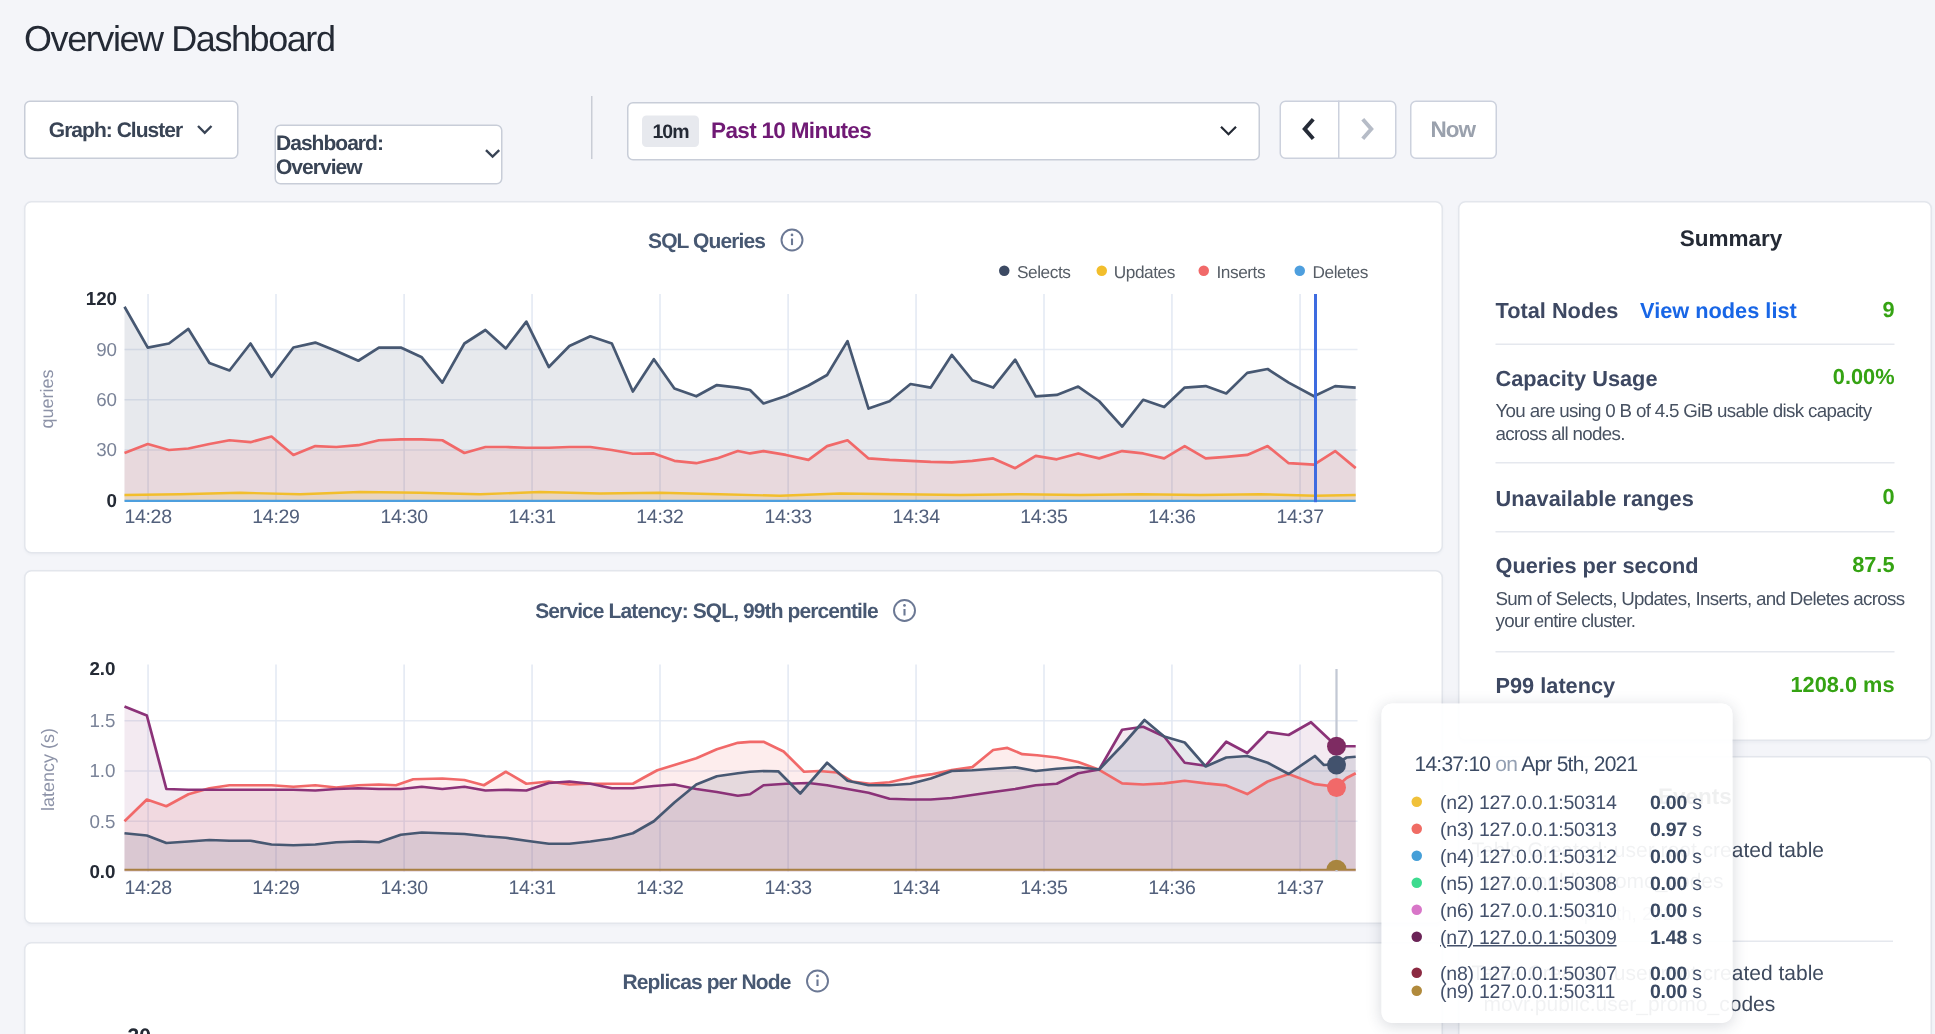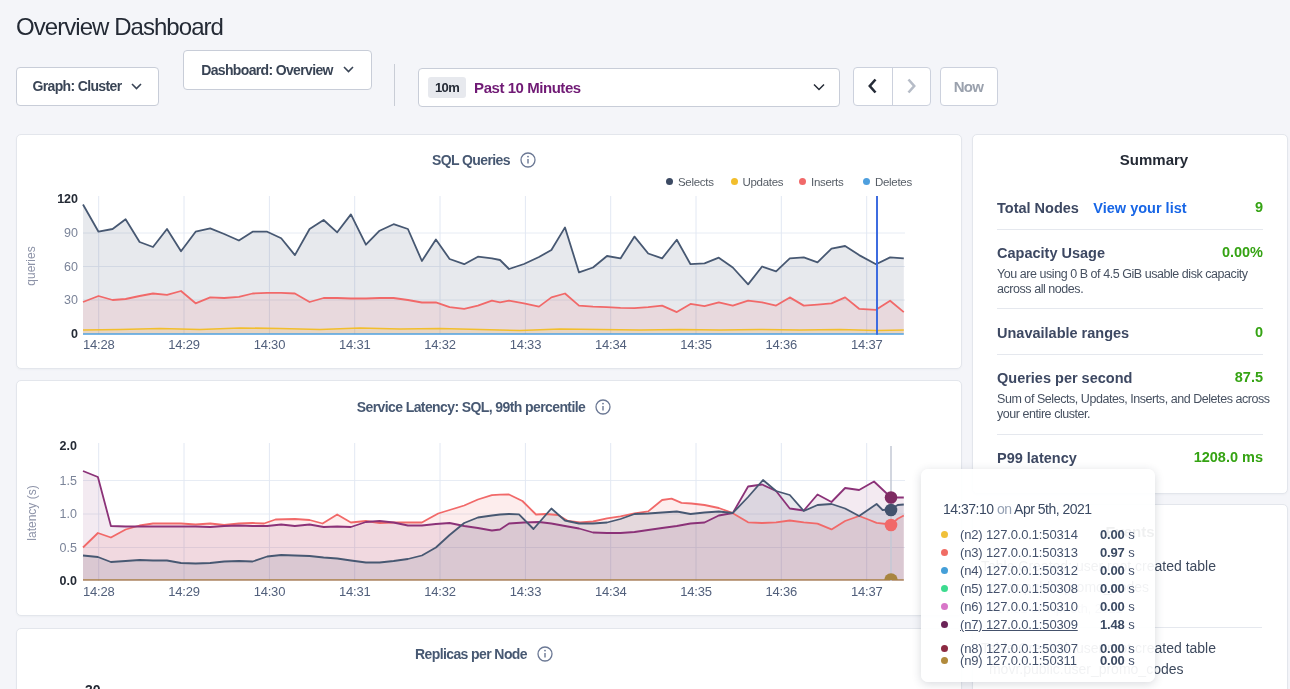--- a/index.html
+++ b/index.html
@@ -41,21 +41,21 @@
 .tval { position:absolute; left:165px; }
 .tval b { color:#3B4A63; }
 </style></head>
 <body>
 <h1>Overview Dashboard</h1>
 
 <div class="btn" style="left:16px; top:66.5px; width:143px; height:39.5px;">Graph: Cluster
  <svg class="chev" width="11" height="7" viewBox="0 0 11 7">
       <path d="M1 1 L5.5 5.5 L10 1" fill="none" stroke="#394455" stroke-width="1.6"></path>
     </svg></div>
-<div class="btn" style="left:183px; top:50px; width:189px; height:39.5px;">Dashboard: Overview
+<div class="btn" style="left:183px; top:83px; width:152px; height:39.5px;">Dashboard: Overview
  <svg class="chev" width="11" height="7" viewBox="0 0 11 7">
       <path d="M1 1 L5.5 5.5 L10 1" fill="none" stroke="#394455" stroke-width="1.6"></path>
     </svg></div>
 <div class="divider-v" style="left:394px; top:64px; height:42px;"></div>
 
 <div class="btn" style="left:418px; top:67.5px; width:422px; height:39px; justify-content:flex-start; padding-left:9px;">
  <span class="badge">10m</span>
  <span style="margin-left:8px; font-size:15px; letter-spacing:-0.45px; color:#701a75;">Past 10 Minutes</span>
  <svg style="position:absolute; right:14px;" width="12" height="8" viewBox="0 0 12 8">
       <path d="M1 1.5 L6 6.5 L11 1.5" fill="none" stroke="#242A35" stroke-width="1.5"></path>
@@ -180,21 +180,21 @@
 <text x="866.7" y="595.8" text-anchor="middle" font-size="13" letter-spacing="-0.2" fill="#52607C">14:37</text>
 <text x="36" y="513" text-anchor="middle" font-size="12" fill="#8D93A8" transform="rotate(-90 36 513)">latency (s)</text>
 </svg>
 
 <div class="abs" style="left:85px; top:682px; font-size:14px; font-weight:bold; color:#242A35;">30</div>
 
 <div class="card" style="left:972px; top:133.5px; width:316px; height:360px;"></div>
 <div class="abs sum-title" style="left:972px; top:151px; width:364px;">Summary</div>
 
 <div class="sumrow" style="top:199px;"><span class="sumhead">Total Nodes</span>
- <span class="link" style="margin-left:10px;">View your list</span>
+ <span class="link" style="margin-left:10px;">View nodes list</span>
  <span class="sumval">9</span></div>
 <div class="sumdiv" style="top:228.5px;"></div>
 
 <div class="sumrow" style="top:243.5px;"><span class="sumhead">Capacity Usage</span>
  <span class="sumval">0.00%</span>
  <div class="sumdesc">You are using 0 B of 4.5 GiB usable disk capacity<br>across all nodes.</div></div>
 <div class="sumdiv" style="top:308px;"></div>
 
 <div class="sumrow" style="top:324px;"><span class="sumhead">Unavailable ranges</span>
  <span class="sumval">0</span></div>

